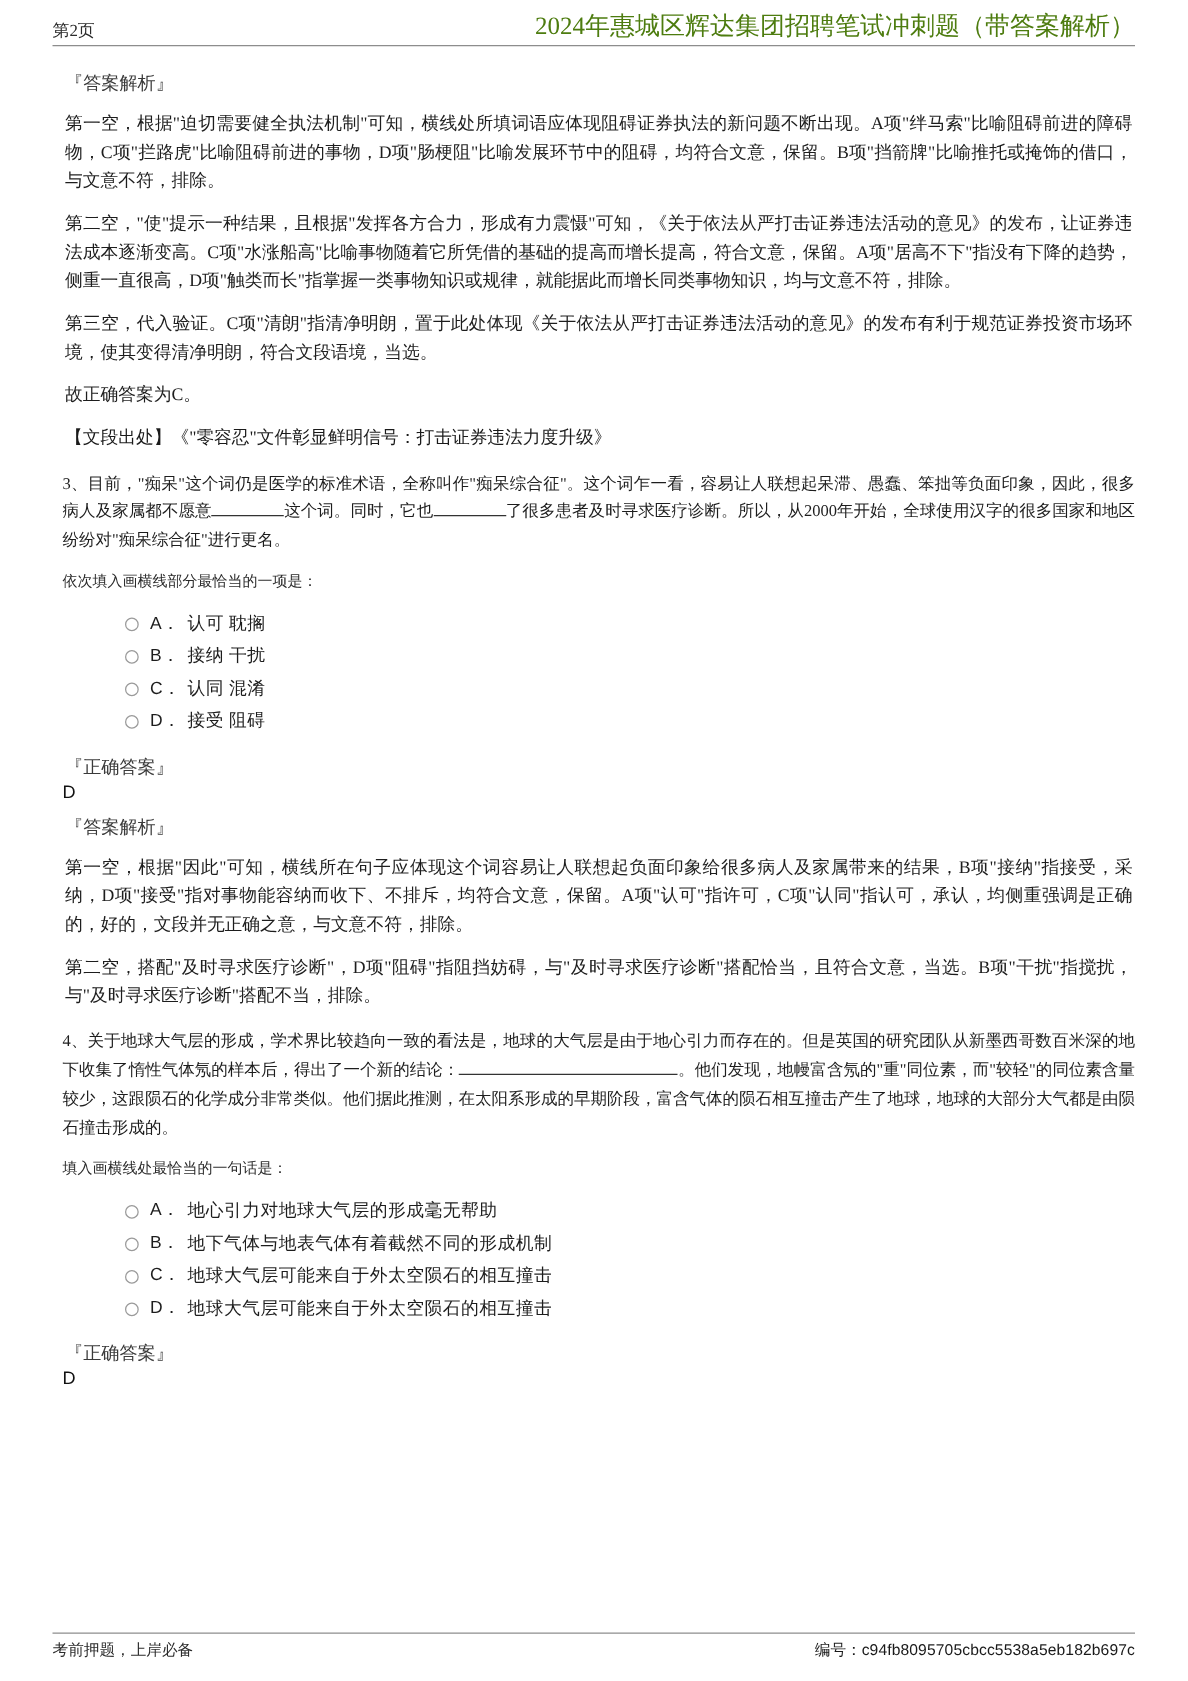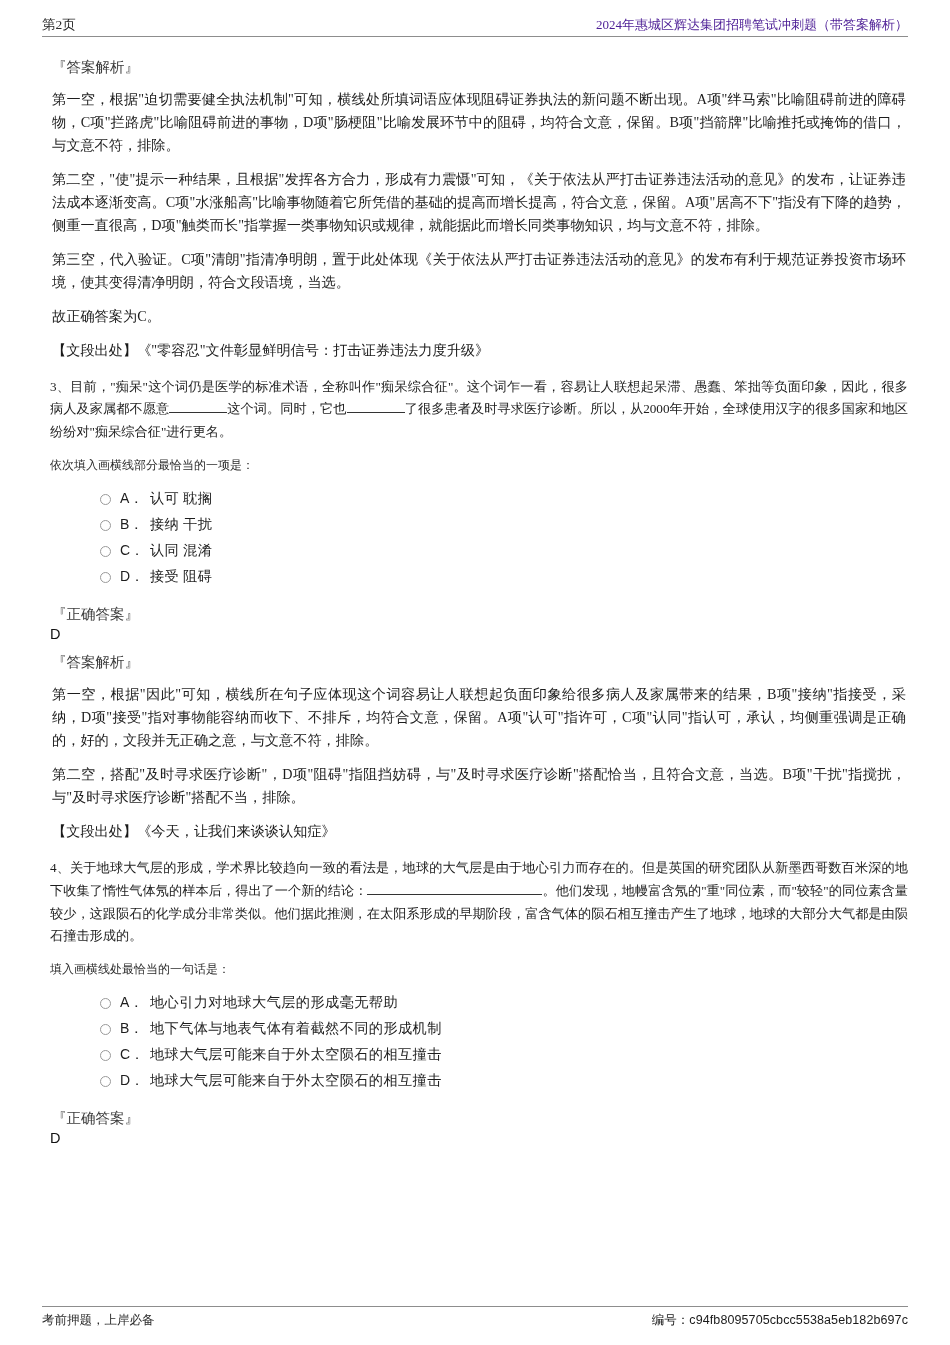--- a/index.html
+++ b/index.html
@@ -33,22 +33,22 @@
     padding-bottom: 2px;
     margin-bottom: 20px;
   }
   .header-left {
     font-size: 13.5px;
     color: #2b2b2b;
     letter-spacing: 0;
     white-space: nowrap;
   }
   .header-right {
-    font-size: 13px;
-    color: #4c1d95;
+    font-size: 20px;
+    color: #4d7c0f;
     white-space: nowrap;
   }
 
   
   .block {
     margin: 0 0 13px 0;
   }
   .label-line {
     font-size: 14.5px;
     color: #3a3a3a;
@@ -217,21 +217,20 @@
         <span class="opt-text">接受 阻碍</span>
       </div>
     </div>
 
     <div class="label-line tight">『正确答案』</div>
     <div class="answer-letter">D</div>
     <div class="label-line">『答案解析』</div>
 
     <div class="para">第一空，根据"因此"可知，横线所在句子应体现这个词容易让人联想起负面印象给很多病人及家属带来的结果，B项"接纳"指接受，采纳，D项"接受"指对事物能容纳而收下、不排斥，均符合文意，保留。A项"认可"指许可，C项"认同"指认可，承认，均侧重强调是正确的，好的，文段并无正确之意，与文意不符，排除。</div>
     <div class="para">第二空，搭配"及时寻求医疗诊断"，D项"阻碍"指阻挡妨碍，与"及时寻求医疗诊断"搭配恰当，且符合文意，当选。B项"干扰"指搅扰，与"及时寻求医疗诊断"搭配不当，排除。</div>
-    <div class="source"><span>【文段出处】</span><span>《今天，让我们来谈谈认知症》</span></div>
   </div>
 
   <div class="block">
     <div class="question"><span>4、关于地球大气层的形成，学术界比较趋向一致的看法是，地球的大气层是由于地心引力而存在的。但是英国的研究团队从新墨西哥数百米深的地下收集了惰性气体氖的样本后，得出了一个新的结论：</span><span class="blankline blank-lg"></span><span>。他们发现，地幔富含氖的"重"同位素，而"较轻"的同位素含量较少，这跟陨石的化学成分非常类似。他们据此推测，在太阳系形成的早期阶段，富含气体的陨石相互撞击产生了地球，地球的大部分大气都是由陨石撞击形成的。</span></div>
 
     <div class="prompt">填入画横线处最恰当的一句话是：</div>
 
     <div class="options">
       <div class="option">
         <span class="radio"></span>

